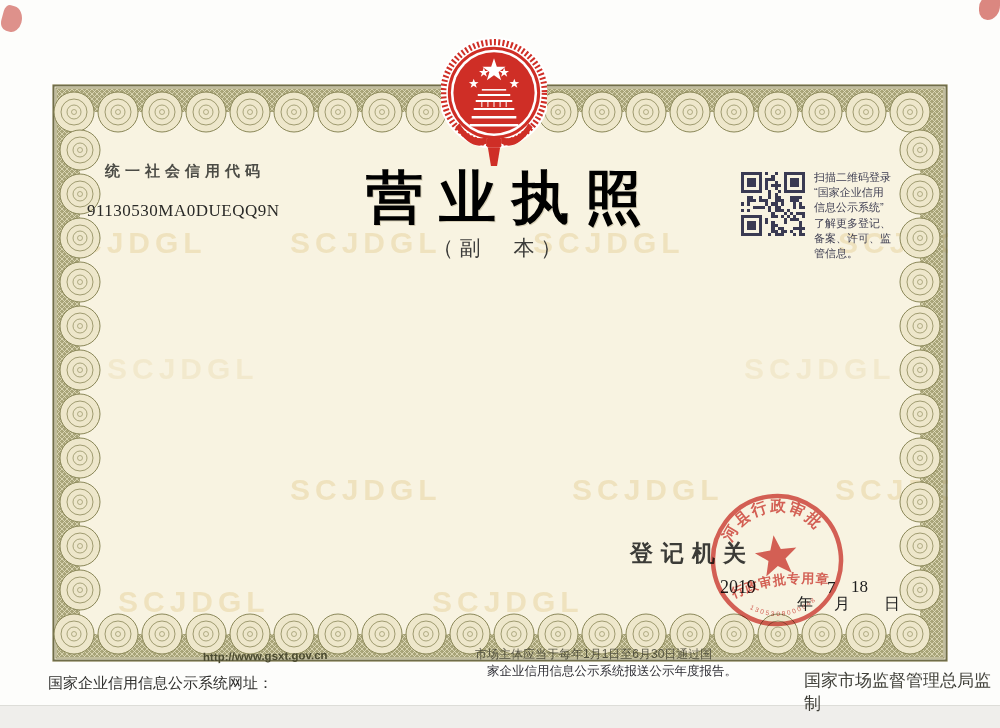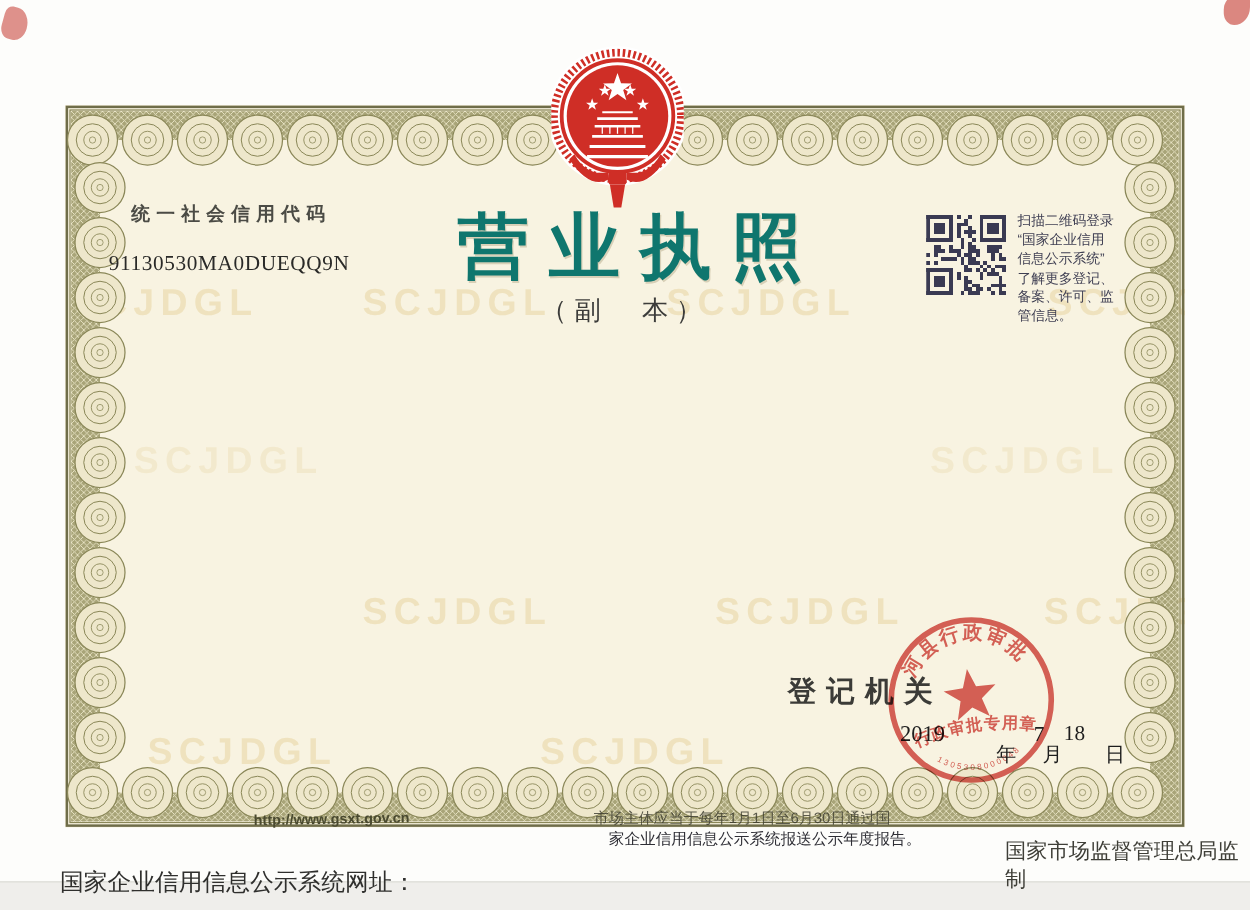--- a/index.html
+++ b/index.html
@@ -26,21 +26,21 @@
     position:absolute;left:284px;top:252px;z-index:1;white-space:nowrap;
     font-size:50px;letter-spacing:34px;color:#deb860;opacity:.30;font-weight:bold;
   }
   
   #credit-label{left:105px;top:162px;font-size:15px;font-weight:bold;
     letter-spacing:5px;color:#4b4b45;z-index:3;}
   #credit-code{left:87px;top:191px;font-size:17px;color:#2a2a28;
     font-family:"Liberation Serif",serif;letter-spacing:.5px;z-index:3;margin-top:10px;}
   #doc-title{left:350px;top:160px;width:300px;text-align:center;z-index:3;
     font-size:57px;font-weight:bold;letter-spacing:16px;text-indent:16px;
-    color:#0f766e;text-shadow:1px 1px 0 #5c460e33;white-space:nowrap;}
+    color:#000000;text-shadow:1px 1px 0 #5c460e33;white-space:nowrap;}
   #doc-subtitle{left:400px;top:234px;width:200px;text-align:center;z-index:3;
     font-size:21px;letter-spacing:6px;color:#3c3c3a;white-space:nowrap;}
   
   #qr-box{left:741px;top:172px;width:64px;height:64px;z-index:3;}
   #qr-caption{left:814px;top:170px;width:100px;z-index:3;
     font-size:11px;line-height:15.2px;color:#3e3e52;}
   .flabel{
     position:absolute;font-size:18px;font-weight:bold;color:#3b3b37;
     text-align:justify;text-align-last:justify;white-space:nowrap;
   }
@@ -63,21 +63,21 @@
     z-index:6;mix-blend-mode:multiply;opacity:.9;}
   
   #emblem{position:absolute;left:441px;top:34px;width:106px;height:136px;z-index:5;}
   
   #footer-url{left:203px;top:650px;font-size:11.5px;font-weight:bold;
     color:#4a4a30;z-index:7;transform:rotate(-1deg);}
   #footer-notice1{left:475px;top:646px;font-size:12px;color:rgba(55,55,42,.8);
     z-index:7;white-space:nowrap;}
   #footer-notice2{left:487px;top:663px;font-size:12.5px;color:#2e2e35;
     z-index:7;white-space:nowrap;}
-  #footer-left{left:48px;top:674px;font-size:19px;color:#2f2f2d;z-index:7;margin-top:19px;}
+  #footer-left{left:48px;top:674px;font-size:15px;color:#2f2f2d;z-index:7;}
   #footer-right{left:804px;top:669px;font-size:17px;color:#3f3f38;z-index:7;}
   
   #artifact-tl{left:2px;top:6px;width:20px;height:26px;background:#c5392f;
     opacity:.55;border-radius:30% 60% 50% 40%;transform:rotate(15deg);z-index:8;}
   #artifact-tr{left:979px;top:-4px;width:21px;height:24px;background:#c5392f;
     opacity:.6;border-radius:50% 20% 60% 40%;z-index:8;}
   #scan-strip{left:0;top:705px;width:1000px;height:23px;background:#efeeeb;
     border-top:1px solid #ddddd8;z-index:0;}
 </style>
 </head>

